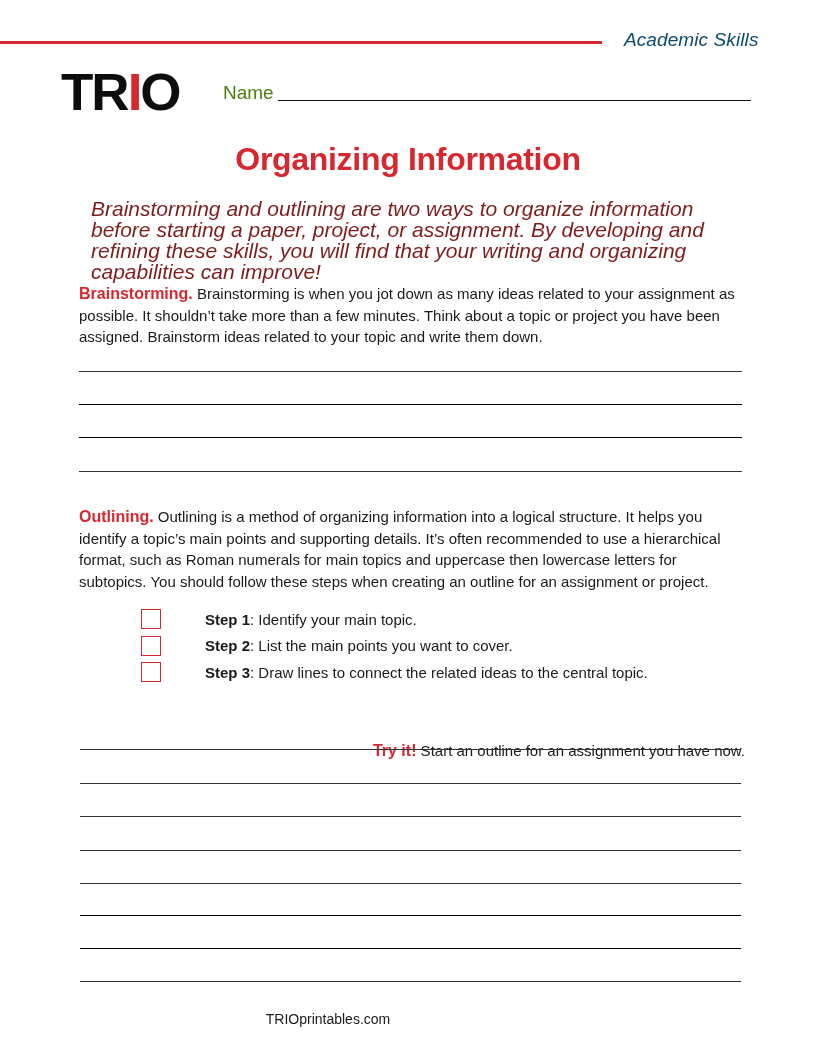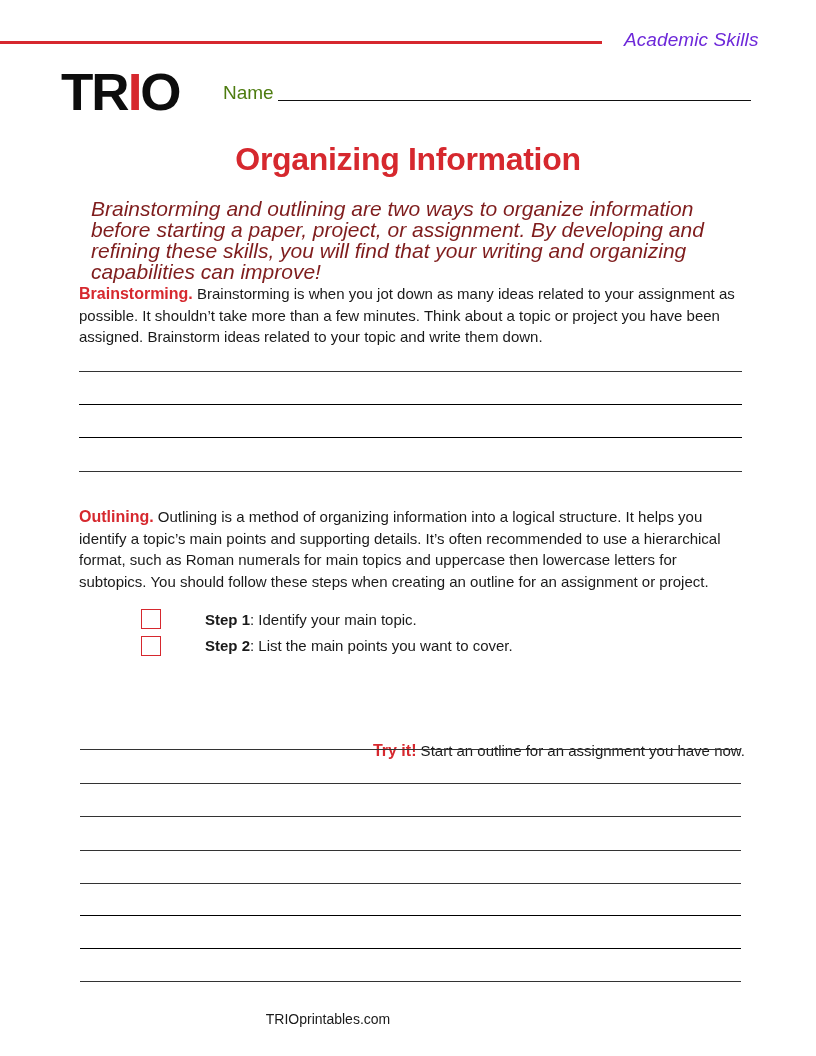--- a/index.html
+++ b/index.html
@@ -1,20 +1,20 @@
 <!DOCTYPE html>
 <html><head>
 <meta charset="utf-8">
 <style>
   html, body { margin: 0; padding: 0; background: #ffffff; }
   body { width: 816px; height: 1056px; position: relative; overflow: hidden;
          font-family: "Liberation Sans", sans-serif; color: #1a1a1a; }
   .abs { position: absolute; }
   .top-rule { left: 0; top: 41px; width: 602px; height: 3px; background: #d6282e; }
-  .section-tag { left: 624px; top: 29px; font-size: 19px; font-style: italic; font-weight: 500; color: #6d28d9; letter-spacing: 0.1px; }
+  .section-tag { left: 624px; top: 29px; font-size: 19px; font-style: italic; font-weight: 500; color: #0c4a6e; letter-spacing: 0.1px; }
   .logo { left: 61px; top: 66px; font-family: "Liberation Sans", sans-serif; font-weight: 700; font-size: 52px; line-height: 52px; letter-spacing: -2px; color: #0d0d0d; transform: scaleX(1.02); transform-origin: left; }
   .logo .i { color: #d6282e; }
   .name-label { left: 223px; top: 82px; font-size: 19px; font-weight: 500; color: #4d7c0f; }
   .name-line { left: 278px; top: 100px; width: 473px; height: 0; border-bottom: 1.5px solid #111; }
   .title { left: 0; width: 816px; top: 141px; text-align: center; font-size: 32px; font-weight: 700; color: #d6282e; letter-spacing: -0.3px; }
   .intro { left: 91px; top: 198px; width: 660px; font-size: 21px; line-height: 21px; font-style: italic; color: #7f1d1d; }
   .para { left: 79px; width: 665px; font-size: 15px; line-height: 21.5px; color: #1a1a1a; }
   .para .lead { color: #d6282e; font-weight: 700; font-size: 16px; margin-top: 18px; }
   .wline { height: 0; border-bottom: 1px solid #333; }
   .wline.dark { border-bottom: 1.3px solid #000; }
@@ -51,20 +51,24 @@
 
 <div class="abs steps">
   <div class="step">
     <div class="check"></div>
     <span class="step-text"><b>Step 1</b><span>: Identify your main topic.</span></span>
   </div>
   <div class="step">
     <div class="check"></div>
     <span class="step-text"><b>Step 2</b><span>: List the main points you want to cover.</span></span>
   </div>
+  <div class="step">
+    <div class="check"></div>
+    <span class="step-text"><b>Step 3</b><span>: Draw lines to connect the related ideas to the central topic.</span></span>
+  </div>
 </div>
 
 <div class="abs para" style="top:740px; left:80px;text-align:right;"><span class="lead">Try it!</span><span> Start an outline for an assignment you have now.</span></div>
 
 <div class="abs wline" style="left:80px; top:749px; width:661px;"></div>
 <div class="abs wline" style="left:80px; top:783px; width:661px;"></div>
 <div class="abs wline" style="left:80px; top:816px; width:661px;"></div>
 <div class="abs wline" style="left:80px; top:850px; width:661px;"></div>
 <div class="abs wline" style="left:80px; top:883px; width:661px;"></div>
 <div class="abs wline dark" style="left:80px; top:915px; width:661px;"></div>

